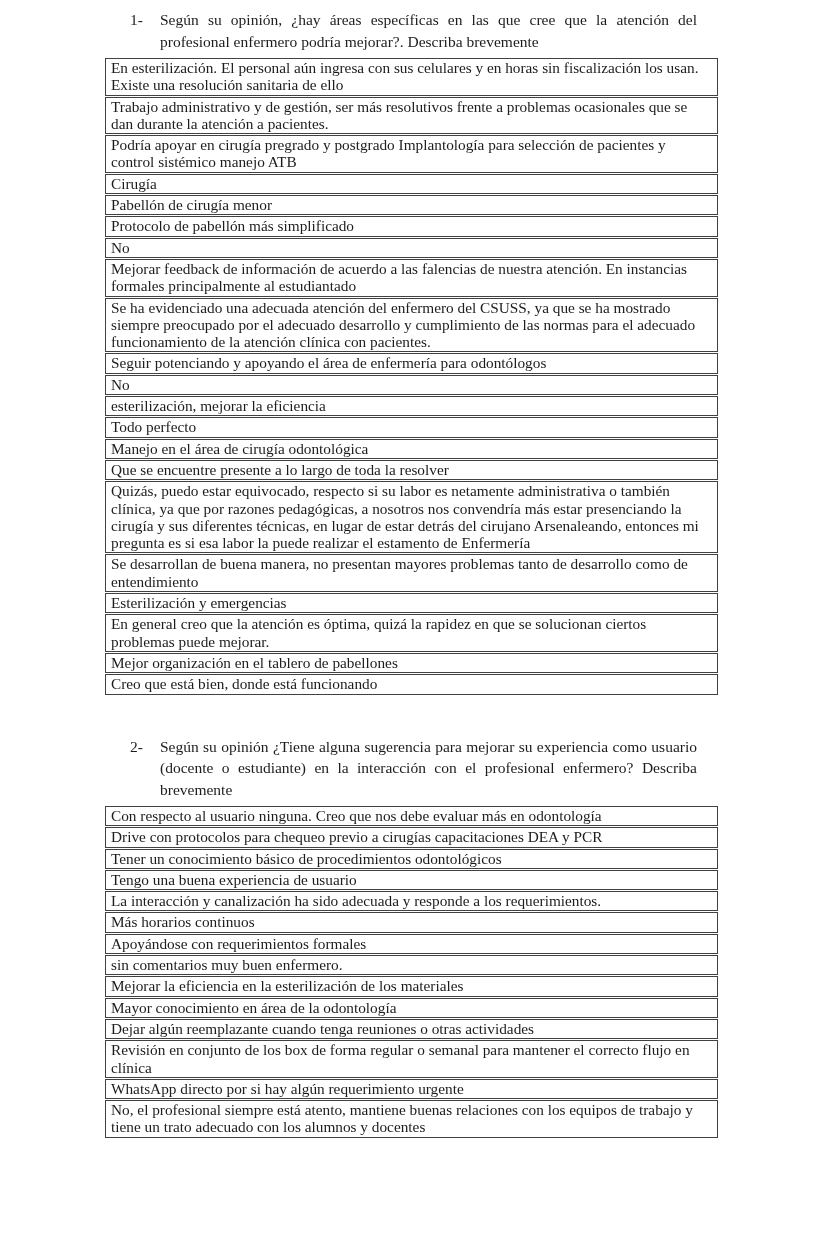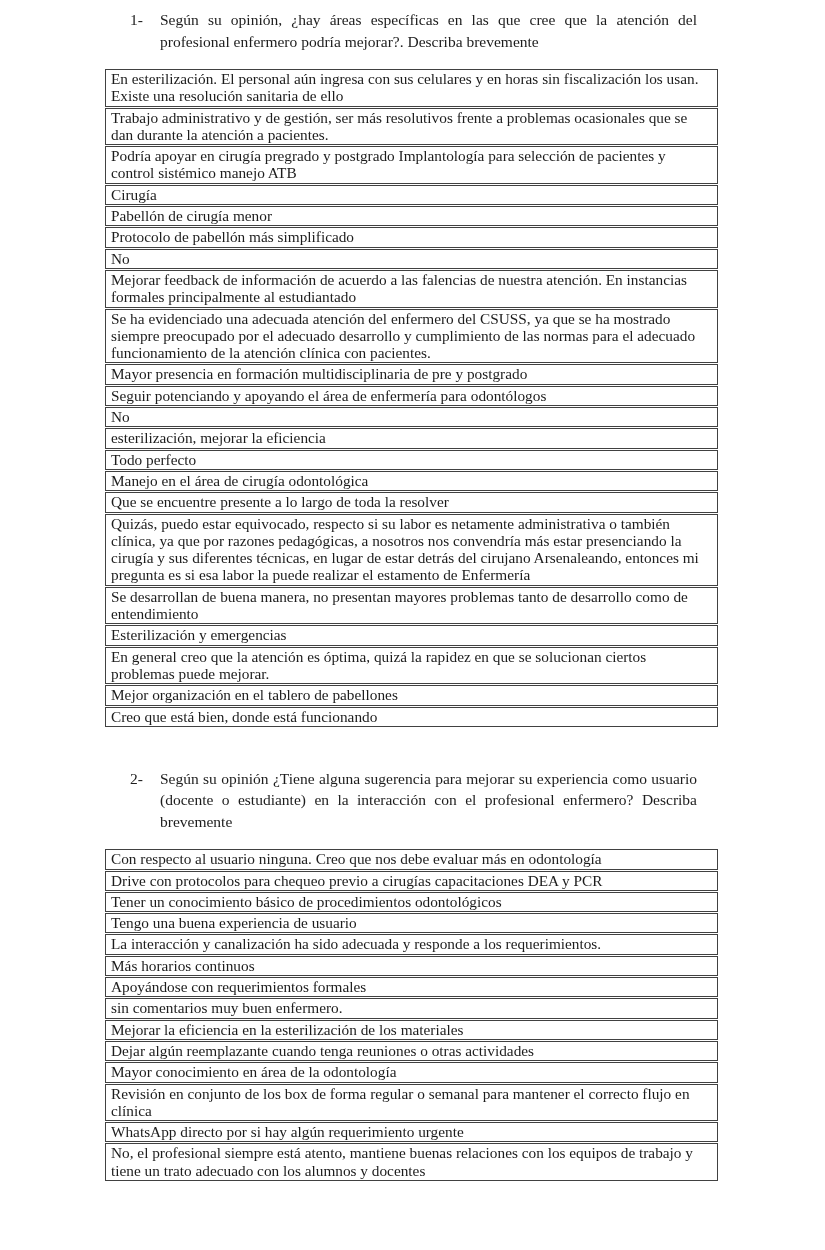--- a/index.html
+++ b/index.html
@@ -29,21 +29,21 @@
     text-align: justify;
     text-justify: inter-word;
   }
   .qnum {
     position: absolute;
     left: 0;
     top: 0;
   }
   table.responses {
     margin-left: 105px;
-    margin-top: 16px;
+    margin-top: 5px;
     width: 613px;
     table-layout: fixed;
     border-collapse: separate;
     border-spacing: 0 1px;
   }
   table.responses td {
     border: 1px solid #414141;
     padding: 0px 8px 1px 5px;
     font-size: 15.3px;
     line-height: 17.3px;
@@ -86,23 +86,20 @@
             <td>Protocolo de pabellón más simplificado</td>
           </tr>
           <tr>
             <td>No</td>
           </tr>
           <tr>
             <td>Mejorar feedback de información de acuerdo a las falencias de nuestra atención. En instancias formales principalmente al estudiantado</td>
           </tr>
           <tr>
             <td>Se ha evidenciado una adecuada atención del enfermero del CSUSS, ya que se ha mostrado siempre preocupado por el adecuado desarrollo y cumplimiento de las normas para el adecuado funcionamiento de la atención clínica con pacientes.</td>
-          </tr>
-          <tr>
-            <td>Mayor presencia en formación multidisciplinaria de pre y postgrado</td>
           </tr>
           <tr>
             <td>Seguir potenciando y apoyando el área de enfermería para odontólogos</td>
           </tr>
           <tr>
             <td>No</td>
           </tr>
           <tr>
             <td>esterilización, mejorar la eficiencia</td>
           </tr>
@@ -165,24 +162,24 @@
           <tr>
             <td>Apoyándose con requerimientos formales</td>
           </tr>
           <tr>
             <td>sin comentarios muy buen enfermero.</td>
           </tr>
           <tr>
             <td>Mejorar la eficiencia en la esterilización de los materiales</td>
           </tr>
           <tr>
-            <td>Dejar algún reemplazante cuando tenga reuniones o otras actividades</td>
+            <td>Mayor conocimiento en área de la odontología</td>
           </tr>
           <tr>
-            <td>Mayor conocimiento en área de la odontología</td>
+            <td>Dejar algún reemplazante cuando tenga reuniones o otras actividades</td>
           </tr>
           <tr>
             <td>Revisión en conjunto de los box de forma regular o semanal para mantener el correcto flujo en clínica</td>
           </tr>
           <tr>
             <td>WhatsApp directo por si hay algún requerimiento urgente</td>
           </tr>
           <tr>
             <td>No, el profesional siempre está atento, mantiene buenas relaciones con los equipos de trabajo y tiene un trato adecuado con los alumnos y docentes</td>
           </tr>

